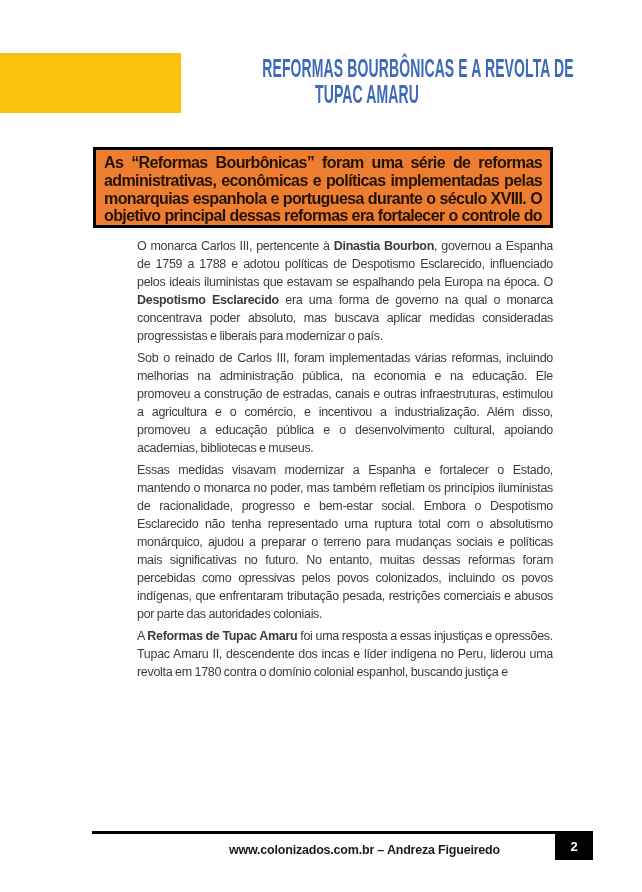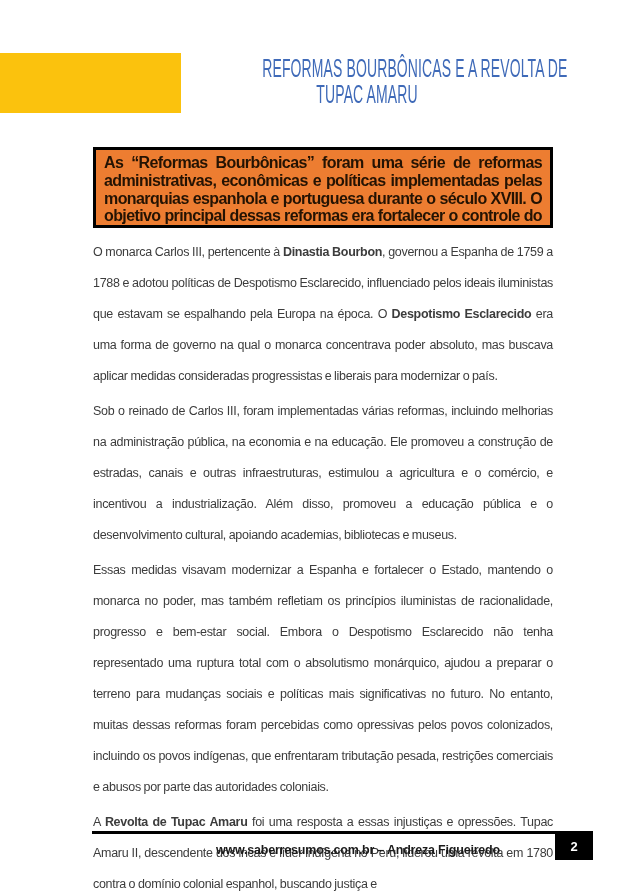--- a/index.html
+++ b/index.html
@@ -32,21 +32,21 @@
     width: 181px;
     height: 60px;
     background: var(--accent-yellow);
   }
   .title-block {
     position: absolute;
     left: 180px;
     top: 55px;
     width: 374px;
     color: var(--title-blue);
-    font-weight: 400;
+    font-weight: 700;
     text-align: center;
   }
   .title-line {
     display: block;
     font-size: 25px;
     line-height: 26px;
     white-space: nowrap;
     transform: scaleX(0.56);
     transform-origin: 50% 50%;
     letter-spacing: 0.2px;
@@ -74,26 +74,27 @@
   }
   
   .content {
     position: absolute;
     left: 93px;
     top: 237px;
     width: 460px;
   }
   .body-para {
     font-size: 12.5px;
-    line-height: 31px;
+    line-height: 18px;
     letter-spacing: -0.3px;
     word-spacing: -0.5px;
     text-align: justify;
     color: var(--body-text);
     margin-bottom: 4px;
+    margin-left: 44px;
   }
   .body-para strong { font-weight: 700; color: var(--body-text); }
   
   .footer-rule {
     position: absolute;
     left: 92px;
     top: 831px;
     width: 501px;
     height: 3px;
     background: var(--footer-black);
@@ -136,22 +137,22 @@
   </div>
 
   <div class="highlight-box">
     <p>As “Reformas Bourbônicas” foram uma série de reformas administrativas, econômicas e políticas implementadas pelas monarquias espanhola e portuguesa durante o século XVIII. O objetivo principal dessas reformas era fortalecer o controle do Estado sobre suas colônias e aumentar a exploração econômica das mesmas.</p>
   </div>
 
   <div class="content">
       <p class="body-para"><span>O monarca Carlos III, pertencente à </span><strong>Dinastia Bourbon</strong><span>, governou a Espanha de 1759 a 1788 e adotou políticas de Despotismo Esclarecido, influenciado pelos ideais iluministas que estavam se espalhando pela Europa na época. O </span><strong>Despotismo Esclarecido</strong><span> era uma forma de governo na qual o monarca concentrava poder absoluto, mas buscava aplicar medidas consideradas progressistas e liberais para modernizar o país.</span></p>
       <p class="body-para"><span>Sob o reinado de Carlos III, foram implementadas várias reformas, incluindo melhorias na administração pública, na economia e na educação. Ele promoveu a construção de estradas, canais e outras infraestruturas, estimulou a agricultura e o comércio, e incentivou a industrialização. Além disso, promoveu a educação pública e o desenvolvimento cultural, apoiando academias, bibliotecas e museus.</span></p>
       <p class="body-para"><span>Essas medidas visavam modernizar a Espanha e fortalecer o Estado, mantendo o monarca no poder, mas também refletiam os princípios iluministas de racionalidade, progresso e bem-estar social. Embora o Despotismo Esclarecido não tenha representado uma ruptura total com o absolutismo monárquico, ajudou a preparar o terreno para mudanças sociais e políticas mais significativas no futuro. No entanto, muitas dessas reformas foram percebidas como opressivas pelos povos colonizados, incluindo os povos indígenas, que enfrentaram tributação pesada, restrições comerciais e abusos por parte das autoridades coloniais.</span></p>
-      <p class="body-para"><span>A </span><strong>Revolta de Tupac Amaru</strong><span> foi uma resposta a essas injustiças e opressões. Tupac Amaru II, descendente dos incas e líder indígena no Peru, liderou uma revolta em 1780 contra o domínio colonial espanhol, buscando justiça e</span></p>
+      <p class="body-para"><span>A </span><strong>Reformas de Tupac Amaru</strong><span> foi uma resposta a essas injustiças e opressões. Tupac Amaru II, descendente dos incas e líder indígena no Peru, liderou uma revolta em 1780 contra o domínio colonial espanhol, buscando justiça e</span></p>
     </div>
 
   <div class="footer-rule"></div>
-  <div class="footer-text">www.saberresumos.com.br – Andreza Figueiredo</div>
+  <div class="footer-text">www.colonizados.com.br – Andreza Figueiredo</div>
   <div class="page-number-box">
     <span>2</span>
   </div>
 
 </div>
 
 </body></html>

